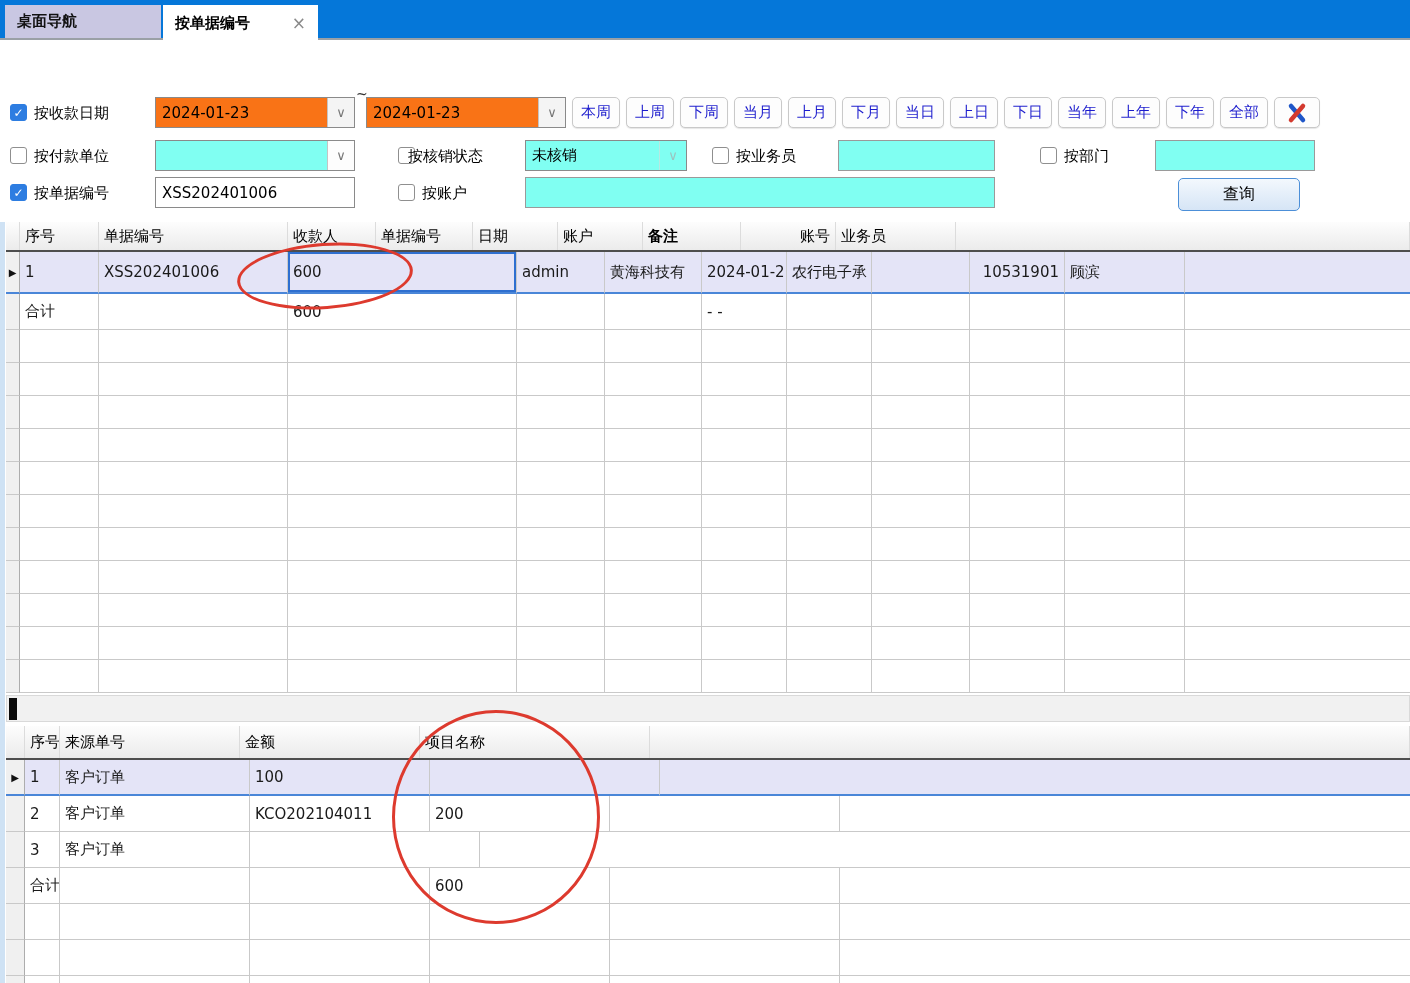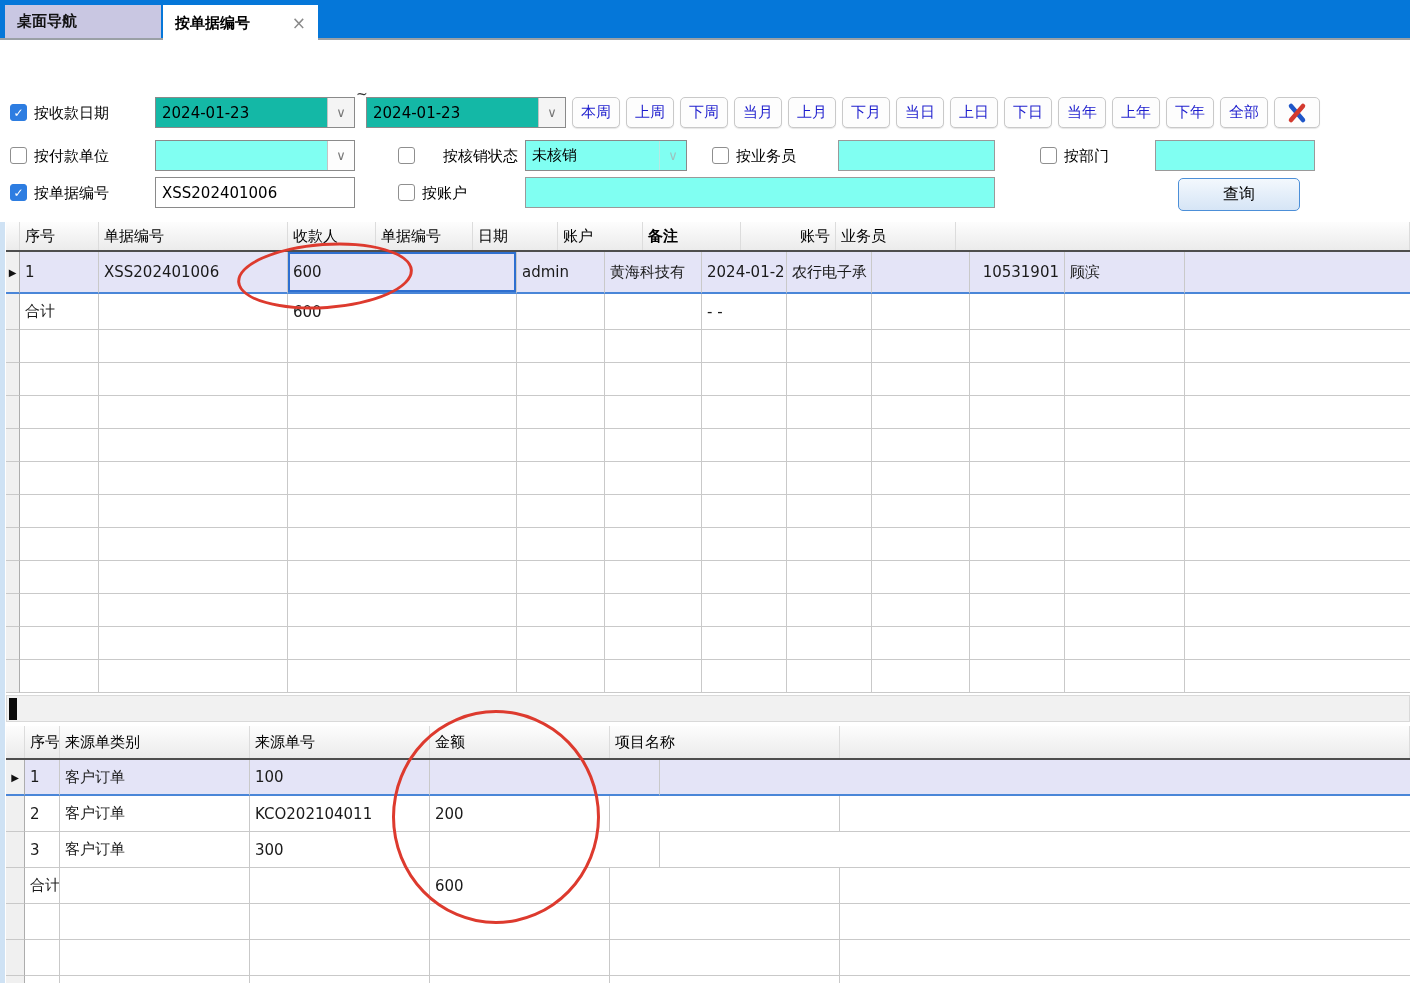--- a/index.html
+++ b/index.html
@@ -13,21 +13,21 @@
   .tabbar{position:absolute;left:0;top:0;width:1410px;height:38px;background:#0577d9;border-bottom:2px solid #9aa0a6;z-index:3;}
   .tab{position:absolute;top:5px;height:33px;display:flex;align-items:center;padding:0 12px;font-weight:bold;font-size:15px;cursor:default;box-sizing:border-box;}
   .tab.inactive{left:5px;width:156px;background:#c9c7e2;color:#111;}
   .tab.active{left:163px;width:155px;background:#fff;height:36px;z-index:4;}
   .tab-close{margin-left:auto;color:#8a8a8a;font-size:17px;font-weight:normal;line-height:1;}
   
   .filters{position:absolute;left:0;top:40px;width:1410px;height:182px;background:#fff;}
   .cb{position:absolute;width:17px;height:17px;border:1px solid #8f8f8f;border-radius:3px;background:#fff;display:flex;align-items:center;justify-content:center;font-size:12px;color:#fff;box-sizing:border-box;}
   .cb.on{background:#2d7de1;border-color:#2d7de1;}
   .lbl{position:absolute;font-size:15px;color:#000;white-space:nowrap;}
-  .combo{position:absolute;height:31px;border:1px solid #8a8a8a;background:#14b8a6;display:flex;align-items:center;box-sizing:border-box;}
+  .combo{position:absolute;height:31px;border:1px solid #8a8a8a;background:#f97316;display:flex;align-items:center;box-sizing:border-box;}
   .combo .ct{flex:1;padding:0 6px;font-size:15px;overflow:hidden;white-space:nowrap;}
   .combo .cbtn{width:26px;height:100%;display:flex;align-items:center;justify-content:center;color:#777;border-left:1px solid #c4c4c4;background:#f4f4f4;font-size:13px;}
   .combo.cyan{background:#80fff2;}
   .combo.cyan .cbtn{background:#fdfdfd;}
   .combo.dis .cbtn{background:#80fff2;border-left:1px solid #b9e8e2;color:#9bc3bf;}
   .tinput{position:absolute;height:31px;border:1px solid #8a8a8a;box-sizing:border-box;font-size:15px;padding:0 6px;font-family:inherit;background:#fff;color:#000;}
   .tinput.cyan{background:#80fff2;border:1px solid #9a9a9a;}
   .tilde{position:absolute;font-size:14px;color:#333;}
   .qrow{position:absolute;left:572px;top:57px;display:flex;gap:6px;align-items:center;}
   .qbtn{height:31px;padding:0 8px;background:#fdfdfd;border:1px solid #c9c9c9;border-radius:5px;color:#1c1ccd;font-size:15px;font-family:inherit;box-shadow:0 1px 1px rgba(0,0,0,.10);white-space:nowrap;}
@@ -104,21 +104,21 @@
     </button>
   </div>
 
   <span class="cb" style="left:10px;top:107px"></span>
   <span class="lbl" style="left:34px;top:107px">按付款单位</span>
   <div class="combo cyan" style="left:155px;top:100px;width:200px">
     <span class="ct"></span>
     <span class="cbtn">∨</span>
   </div>
   <span class="cb" style="left:398px;top:107px"></span>
-  <span class="lbl" style="left:443px;top:107px">按核销状态</span>
+  <span class="lbl" style="left:408px;top:107px">按核销状态</span>
   <div class="combo cyan dis" style="left:525px;top:100px;width:162px">
     <span class="ct">未核销</span>
     <span class="cbtn">∨</span>
   </div>
   <span class="cb" style="left:712px;top:107px"></span>
   <span class="lbl" style="left:736px;top:107px">按业务员</span>
   <input class="tinput cyan" style="left: 838px; top: 100px; width: 157px;" value="">
   <span class="cb" style="left:1040px;top:107px"></span>
   <span class="lbl" style="left:1064px;top:107px">按部门</span>
   <input class="tinput cyan" style="left: 1155px; top: 100px; width: 160px;" value="">
@@ -333,21 +333,20 @@
   </div>
 
 <div class="splitter">
   <div class="handle"></div>
 </div>
 
 <div class="grid" id="grid-bottom" style="top:726px;height:257px">
     <div class="tr thead" style="height: 34px;">
       <div class="td" style="flex: 0 0 19px; width: 19px;"></div>
       <div class="td" style="flex: 0 0 35px; width: 35px;">序号</div>
-      <div class="td" style="flex: 0 0 190px; width: 190px;">来源单类别</div>
       <div class="td" style="flex: 0 0 180px; width: 180px;">来源单号</div>
       <div class="td" style="flex: 0 0 180px; width: 180px;">金额</div>
       <div class="td" style="flex: 0 0 230px; width: 230px;">项目名称</div>
       <div class="td fill"></div>
     </div>
     <div class="tr sel" style="height: 36px;">
       <div class="td ind" style="flex: 0 0 19px; width: 19px;">
         <span class="marker">▶</span>
       </div>
       <div class="td" style="flex: 0 0 35px; width: 35px;">1</div>
@@ -362,21 +361,20 @@
       <div class="td" style="flex: 0 0 190px; width: 190px;">客户订单</div>
       <div class="td" style="flex: 0 0 180px; width: 180px;">KCO202104011</div>
       <div class="td" style="flex: 0 0 180px; width: 180px;">200</div>
       <div class="td" style="flex: 0 0 230px; width: 230px;"></div>
       <div class="td fill"></div>
     </div>
     <div class="tr" style="height: 36px;">
       <div class="td ind" style="flex: 0 0 19px; width: 19px;"></div>
       <div class="td" style="flex: 0 0 35px; width: 35px;">3</div>
       <div class="td" style="flex: 0 0 190px; width: 190px;">客户订单</div>
-      <div class="td" style="flex: 0 0 180px; width: 180px;">300</div>
       <div class="td" style="flex: 0 0 230px; width: 230px;"></div>
       <div class="td fill"></div>
     </div>
     <div class="tr total" style="height: 36px;">
       <div class="td ind" style="flex: 0 0 19px; width: 19px;"></div>
       <div class="td" style="flex: 0 0 35px; width: 35px;">合计</div>
       <div class="td" style="flex: 0 0 190px; width: 190px;"></div>
       <div class="td" style="flex: 0 0 180px; width: 180px;"></div>
       <div class="td" style="flex: 0 0 180px; width: 180px;">600</div>
       <div class="td" style="flex: 0 0 230px; width: 230px;"></div>

